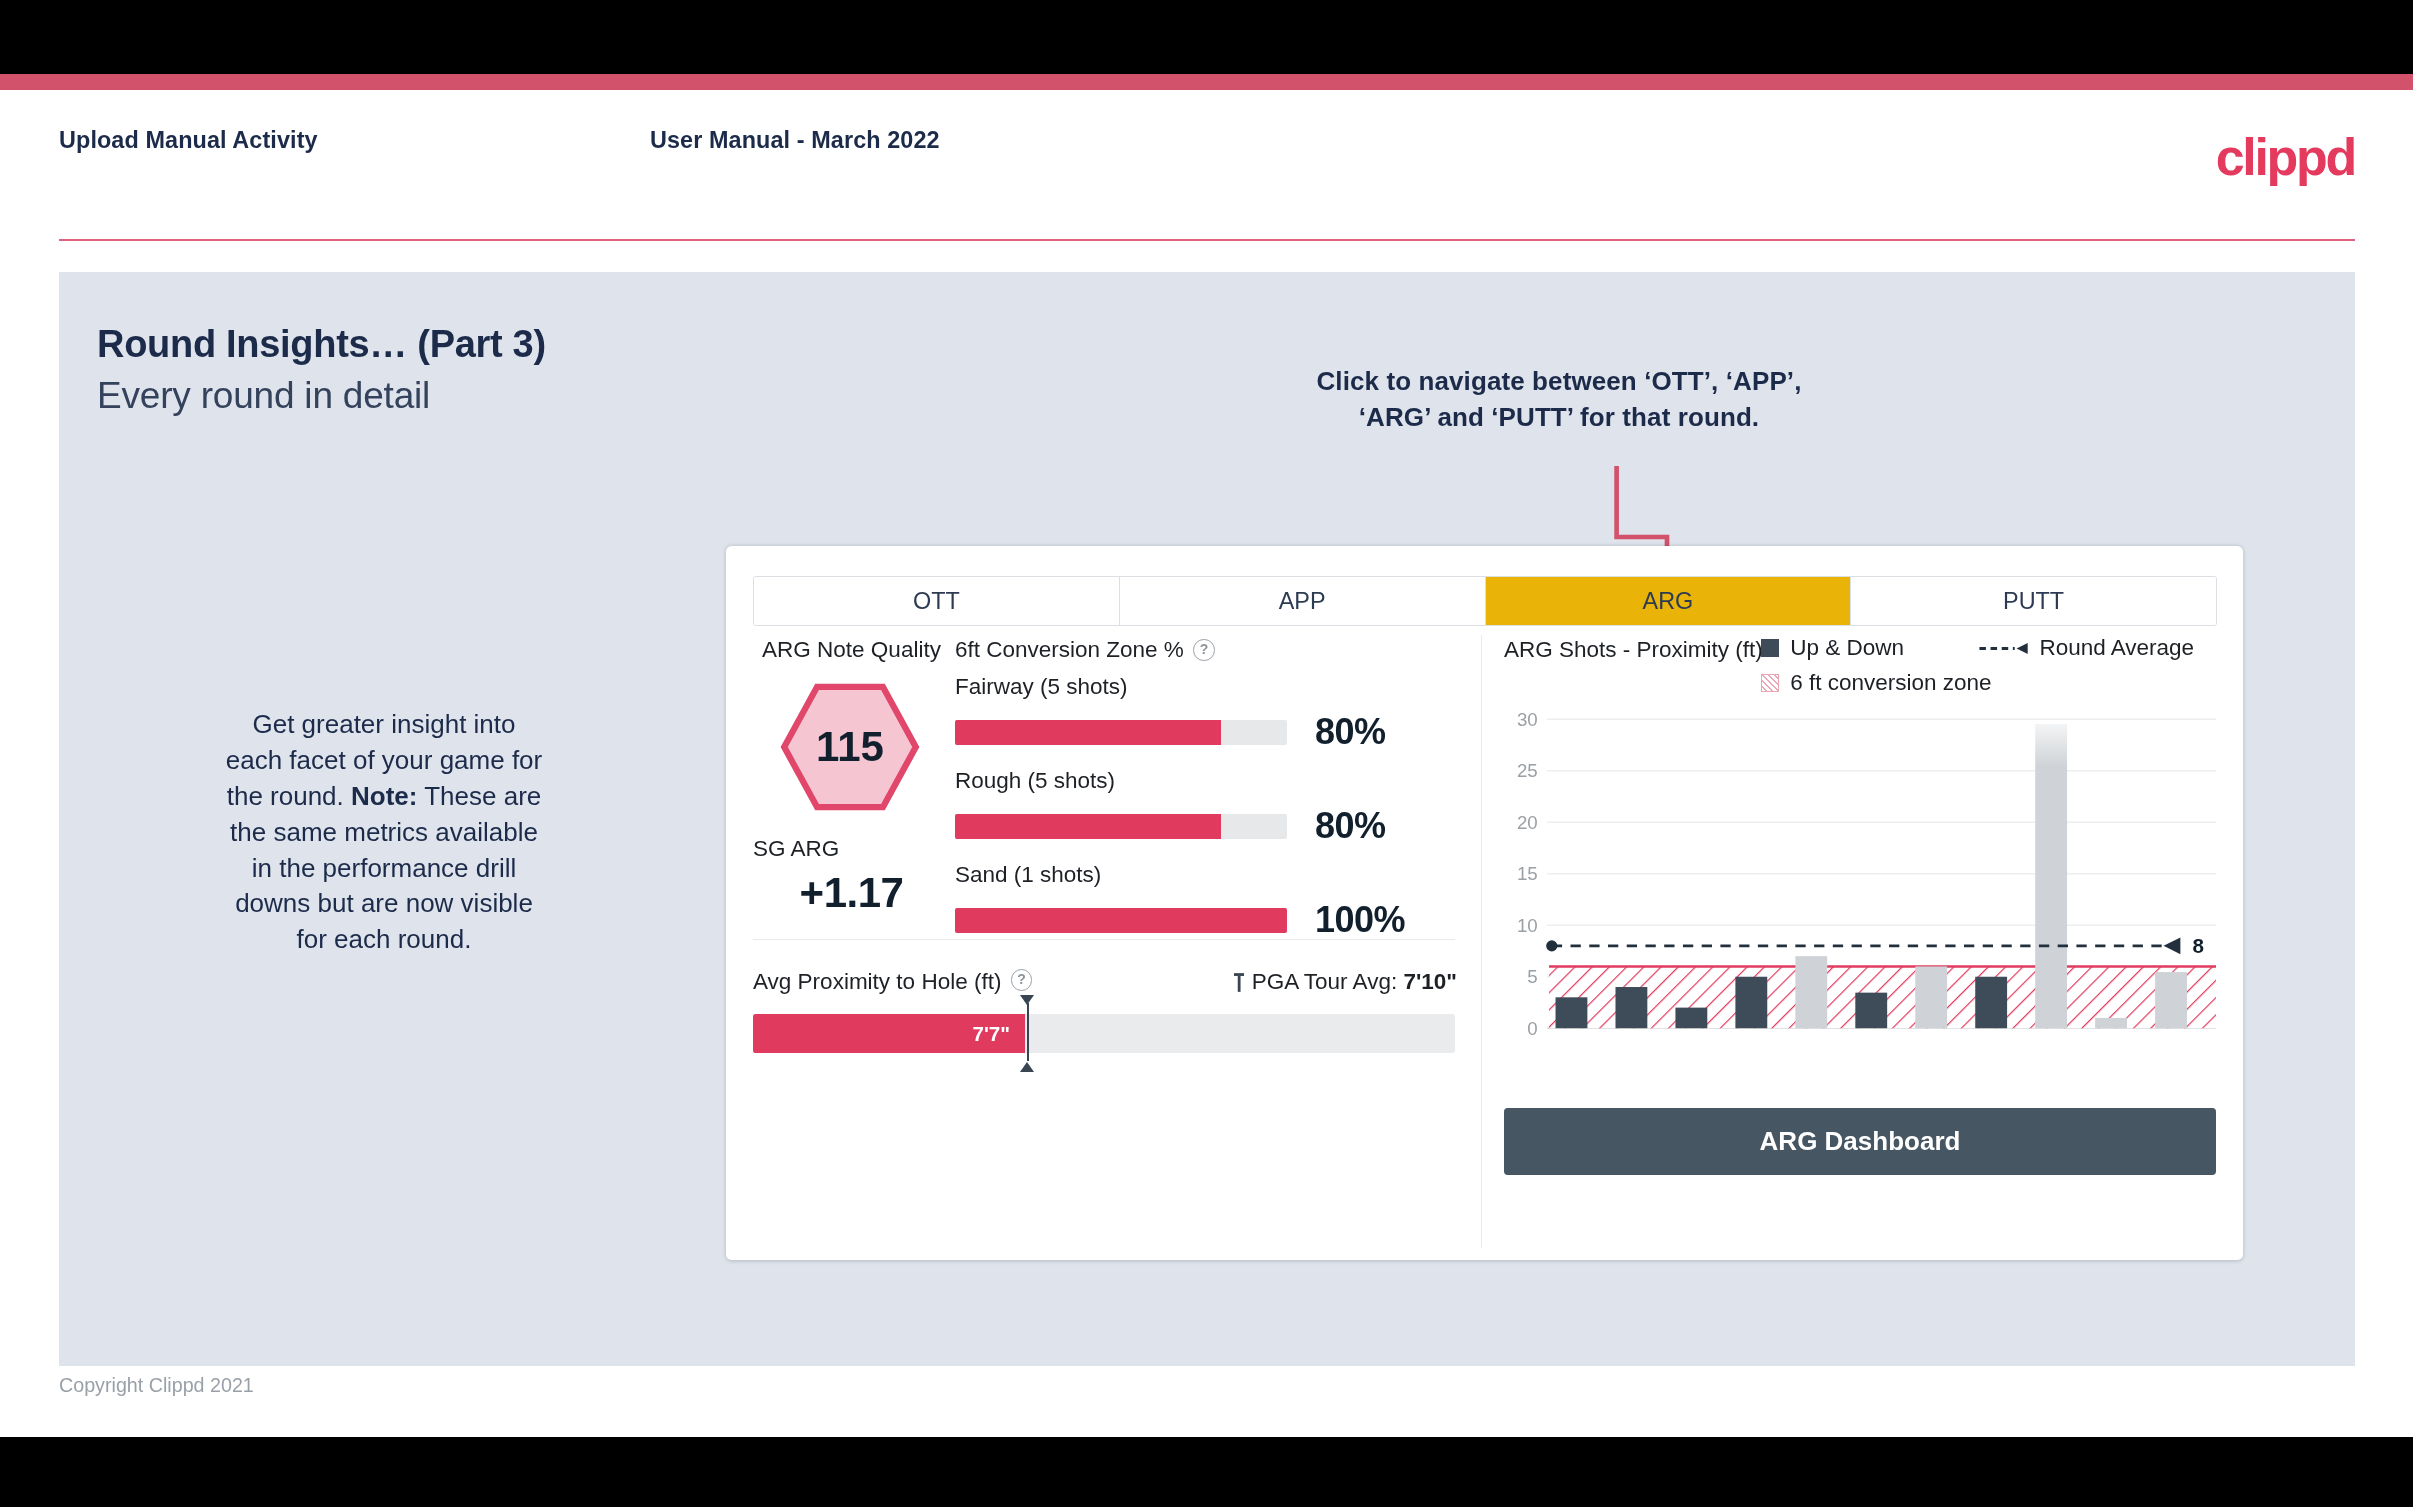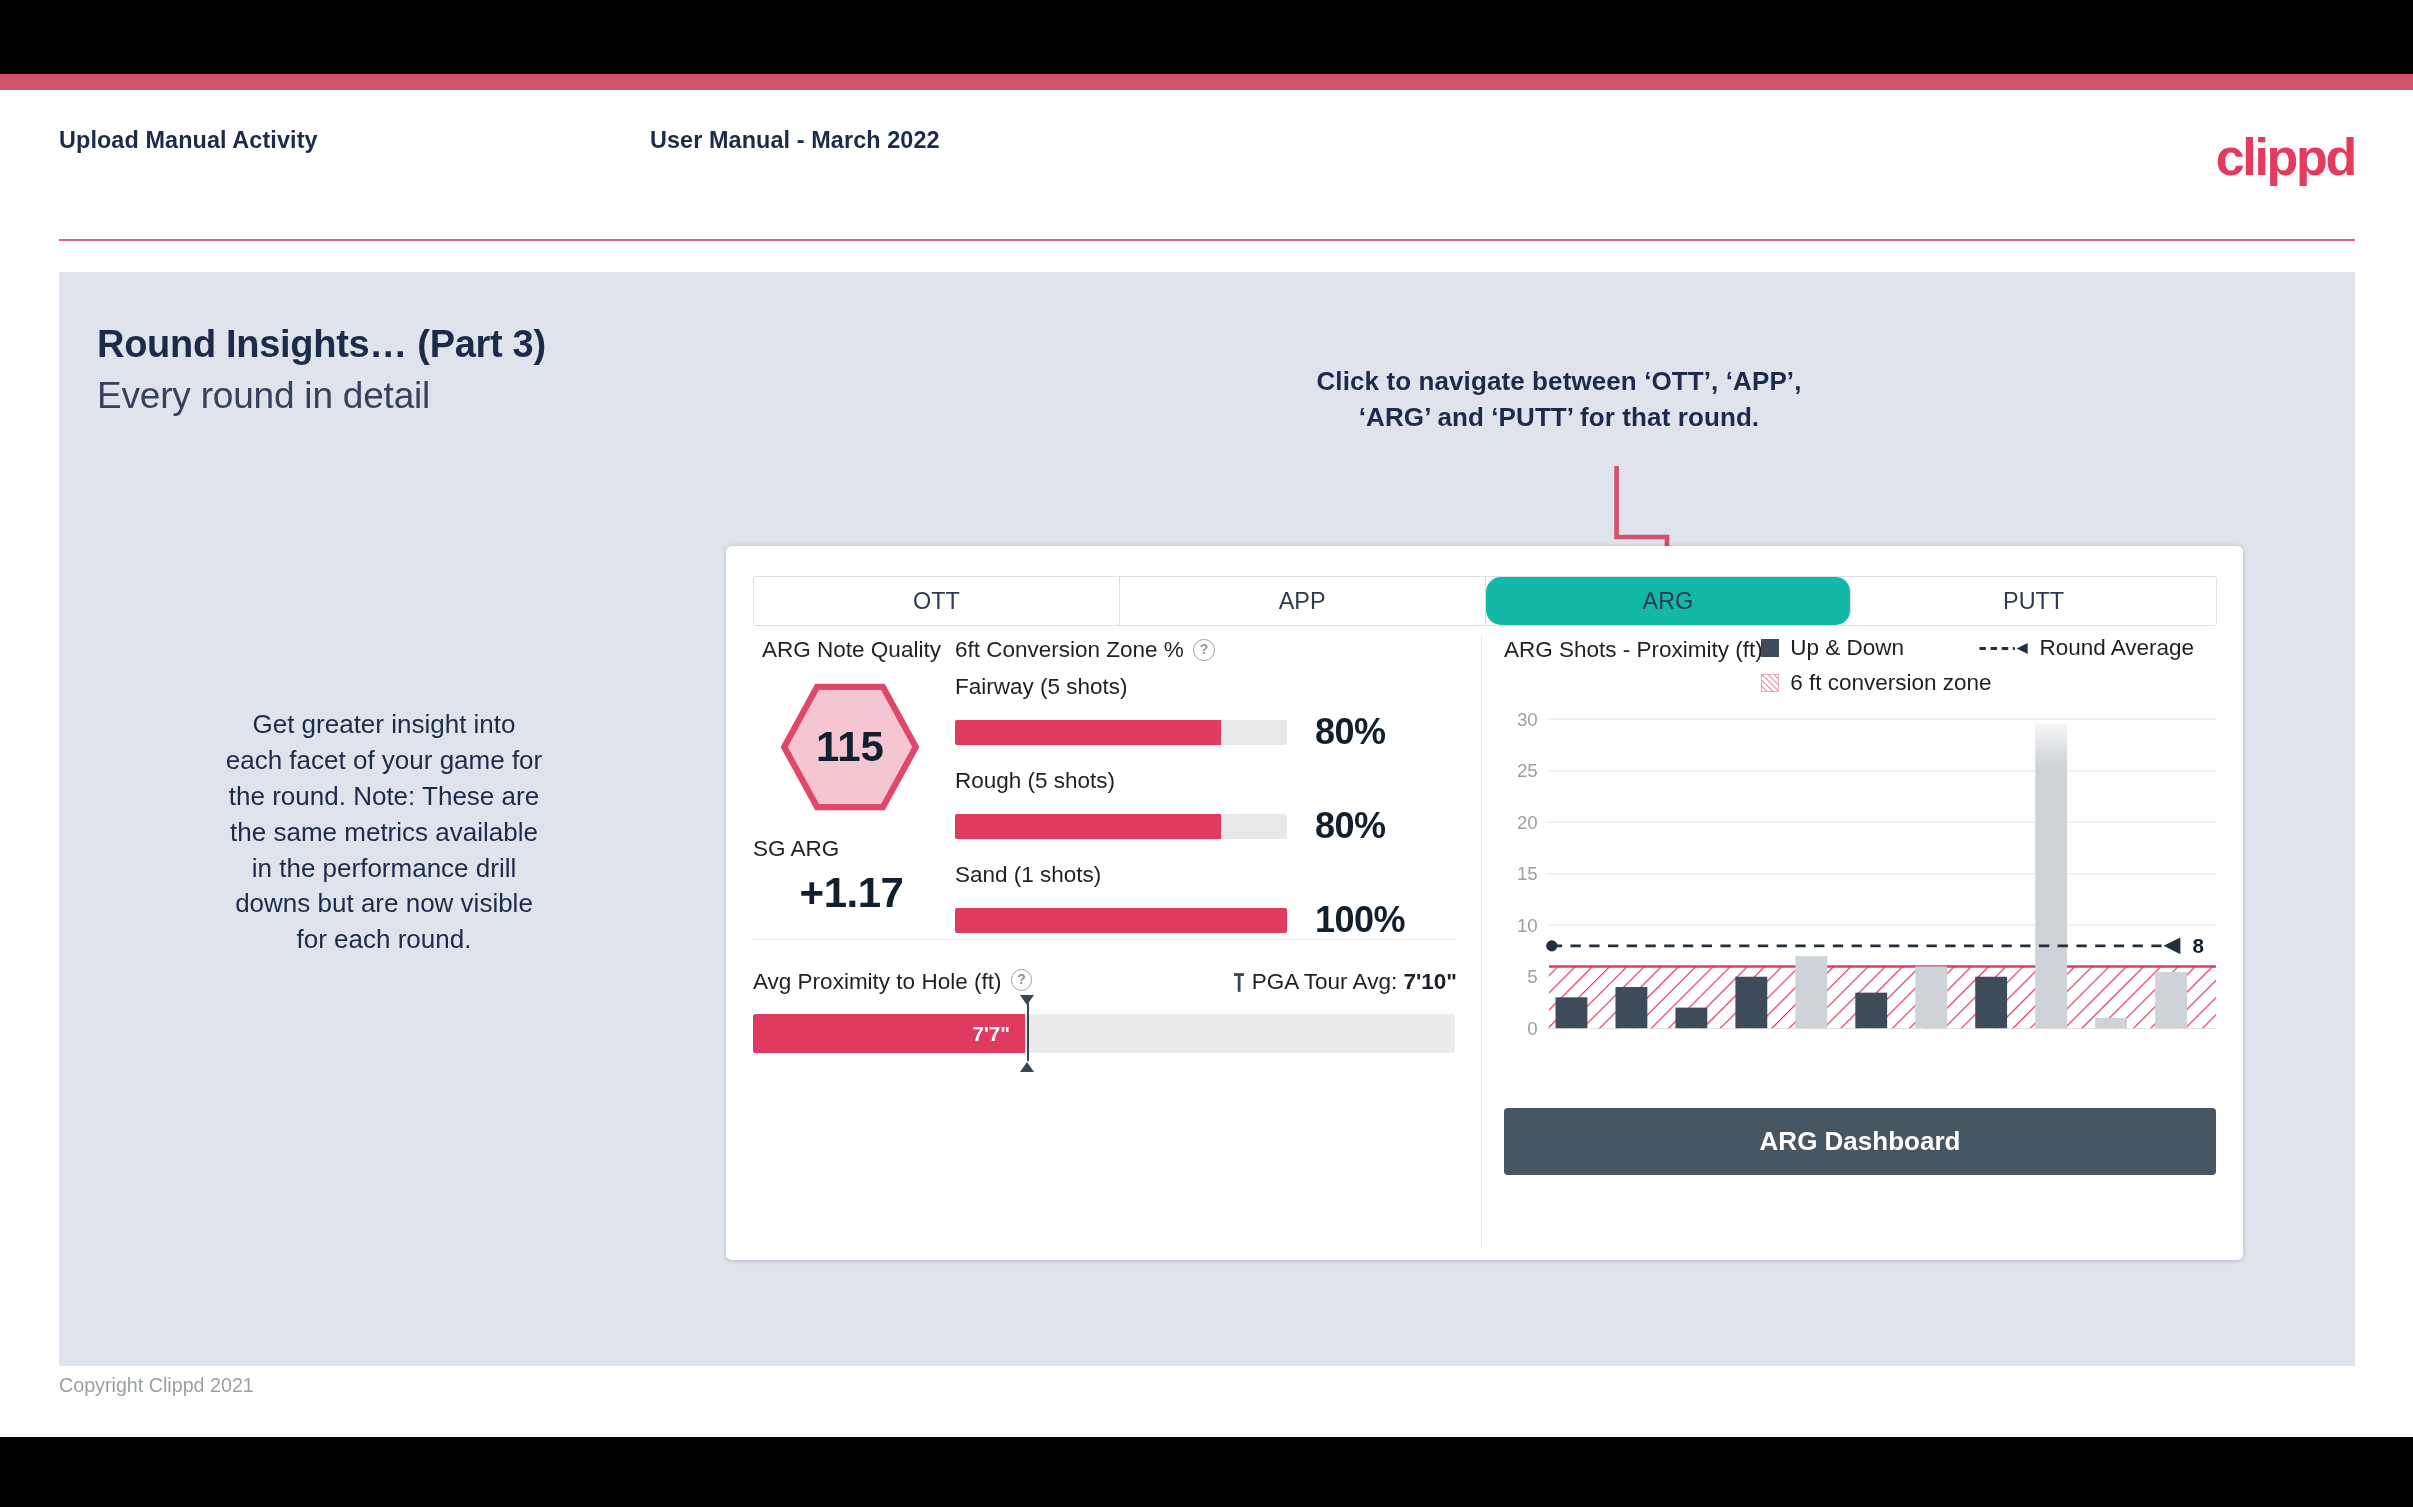--- a/index.html
+++ b/index.html
@@ -59,21 +59,21 @@
     position:absolute; left:1297px; top:364px; width:524px;
     text-align:center; font-size:26px; font-weight:700;
     color:#1d2b4a; line-height:1.38; letter-spacing:0.1px;
   }
 
   .side-note {
     position:absolute; left:225px; top:707px; width:318px;
     text-align:center; font-size:26px; font-weight:400;
     color:#1d2b4a; line-height:1.38;
   }
-  .side-note b { font-weight:400;margin-top:24px; }
+  .side-note b { font-weight:700;margin-top:24px; }
 
   
   .arrow { position:absolute; left:1611px; top:464px; width:84px; height:117px; }
 
   
   .card {
     position:absolute; left:726px; top:546px; width:1517px; height:714px;
     background:#ffffff; border-radius:5.6px;
     box-shadow:0 0.9px 4.7px rgba(0,0,0,.18);
   }
@@ -83,21 +83,21 @@
     position:absolute; left:27px; top:30px; width:1464px; height:50px;
     display:flex; border:0.9px solid #dcdfe3; border-radius:2.8px; overflow:hidden;
     background:#fff;
   }
   .tab {
     flex:1; display:flex; align-items:center; justify-content:center;
     font-size:23.4px; color:#2c3a52; font-weight:400;
     border-right:0.9px solid #dcdfe3; background:#fff;
   }
   .tab:last-child { border-right:none; }
-  .tab.active { background:#14b8a6;border-radius:15px; }
+  .tab.active { background:#eab308; }
 
   
   .vdiv {
     position:absolute; left:755px; top:89px; width:0.9px; height:613px;
     background:#e8eaed;
   }
 
   
   .lbl-argsq {
     position:absolute; left:27px; top:91px; width:197px; text-align:center;

